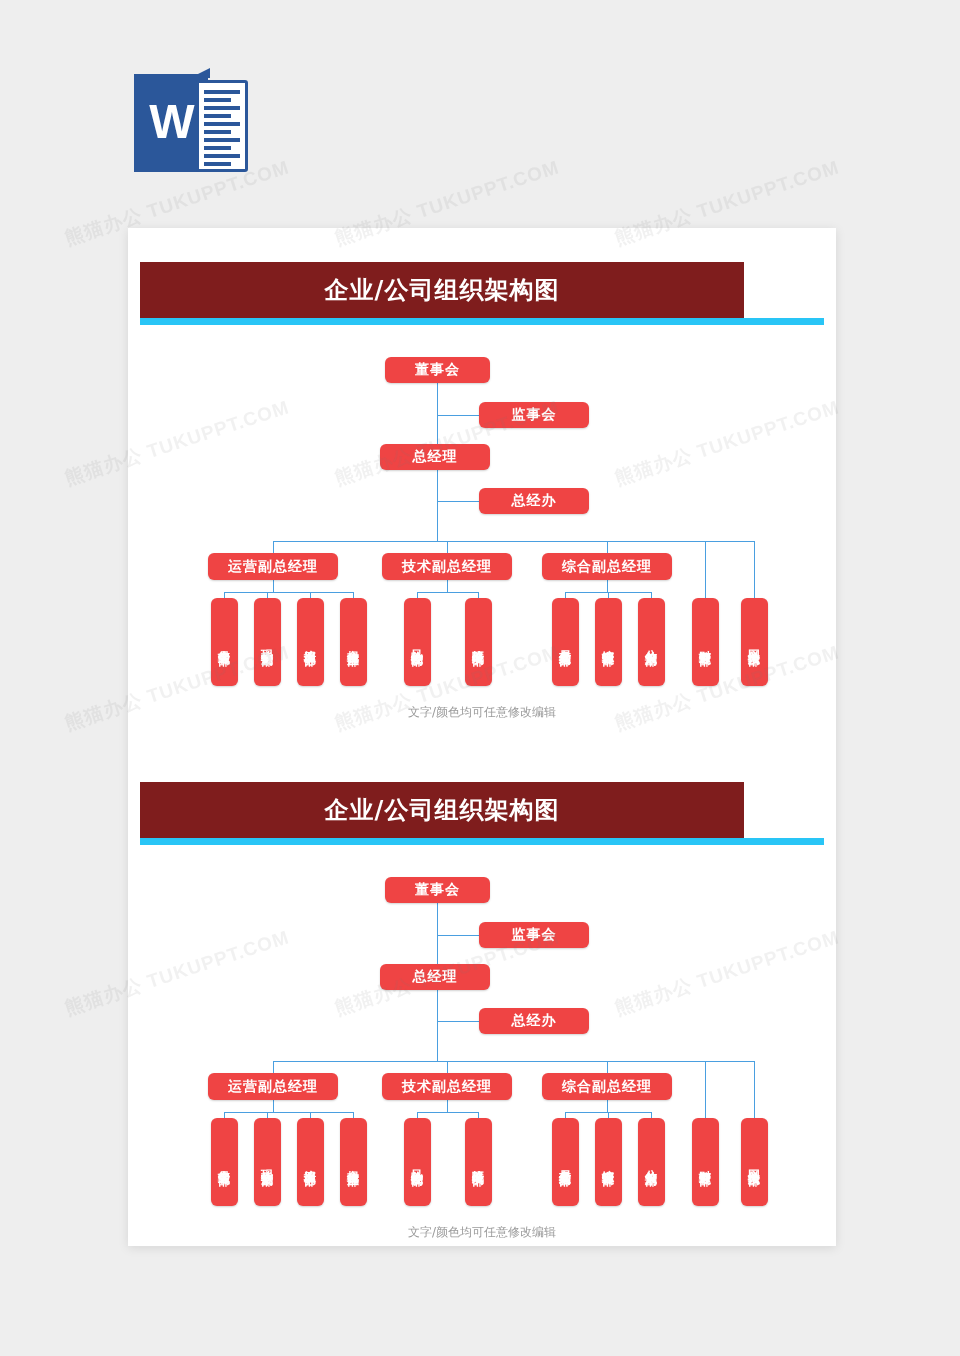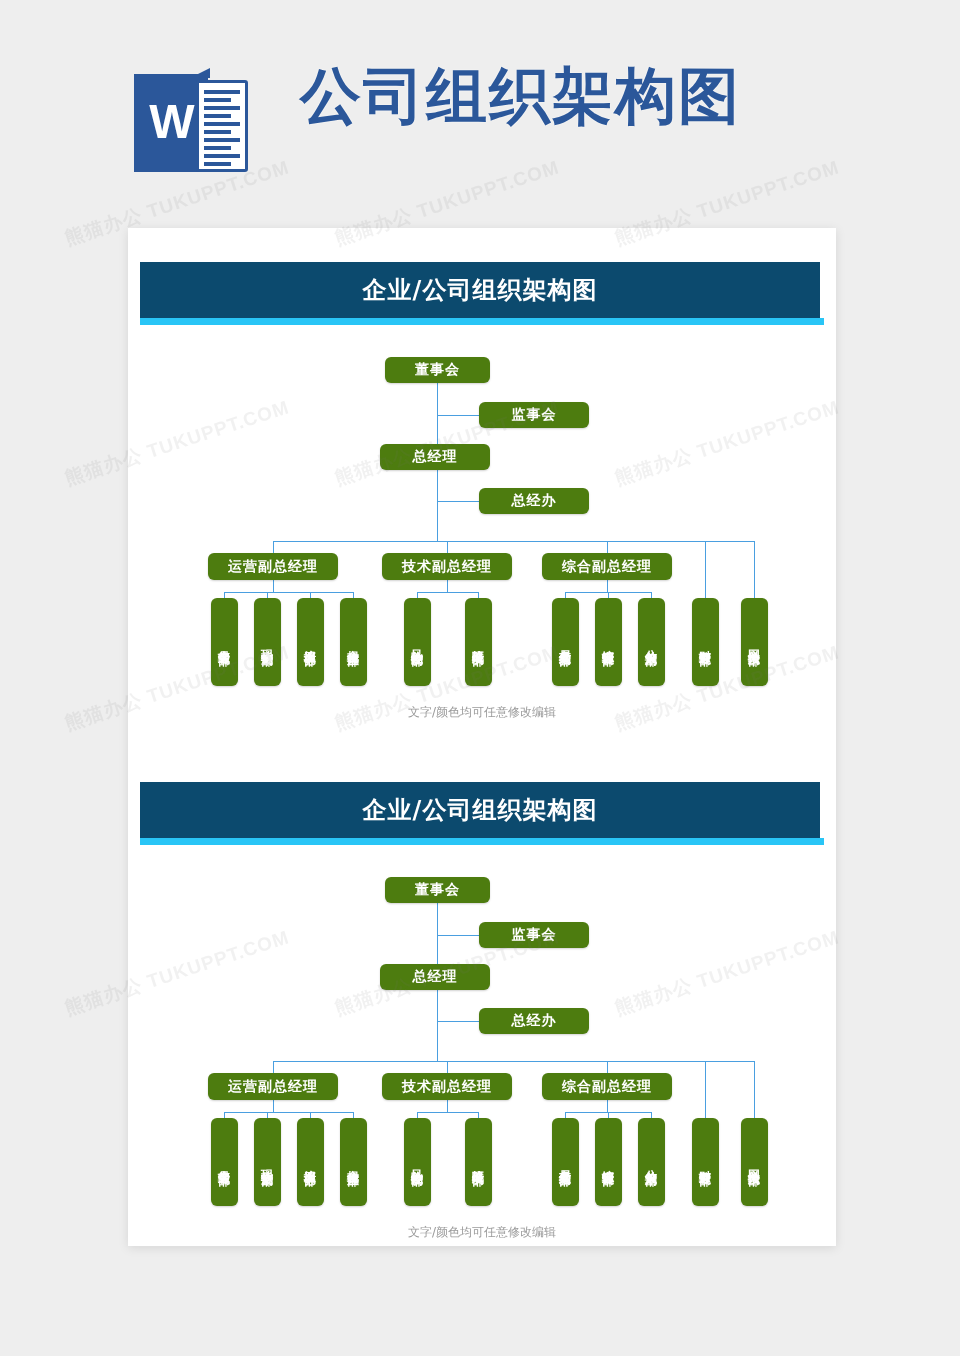--- a/index.html
+++ b/index.html
@@ -115,23 +115,23 @@
     box-shadow: 0 2px 10px rgba(0,0,0,0.10);
     z-index: 5;
   }
 
   
   .chart-block { position: absolute; left: 0; width: 708px; }
 
   .chart-header {
     position: absolute;
     left: 12px;
-    width: 680px;
+    width: 604px;
     height: 56px;
-    background: #0c4a6e;
+    background: #7f1d1d;
     color: #ffffff;
     font-size: 24px;
     font-weight: bold;
     line-height: 56px;
     text-align: center;
     letter-spacing: 1px;
     font-family: "DejaVu Sans", sans-serif;
   }
   .chart-header-stripe {
     position: absolute;
@@ -146,21 +146,21 @@
     width: 708px;
     text-align: center;
     font-size: 12px;
     color: #9a9a9a;
     font-family: "DejaVu Sans", sans-serif;
   }
 
   
   .node {
     position: absolute;
-    background: #4d7c0f;
+    background: #ef4444;
     color: #ffffff;
     border-radius: 6px;
     text-align: left;
     font-weight: bold;
     font-family: "DejaVu Sans", sans-serif;
     z-index: 3;
     box-shadow: 0 1px 2px rgba(0,0,0,0.18);
   }
   .node.h {
     font-size: 14px;
@@ -205,21 +205,20 @@
         <i></i>
         <i></i>
         <i></i>
         <i></i>
         <i></i>
         <i></i>
         <i></i>
     </div>
   </div>
 
-  <div class="banner-title">公司组织架构图</div>
 </div>
 
 <div class="sheet">
 
 <div class="chart-block" style="top: 34px;">
       <div class="chart-header" style="top: 0px;">企业/公司组织架构图</div>
       <div class="chart-header-stripe" style="top: 56px;"></div>
       <div class="ln v" style="left: 309px; top: 121px; height: 141px;"></div>
       <div class="ln h" style="left: 309px; top: 153px; width: 42px;"></div>
       <div class="ln h" style="left: 309px; top: 239px; width: 42px;"></div>

